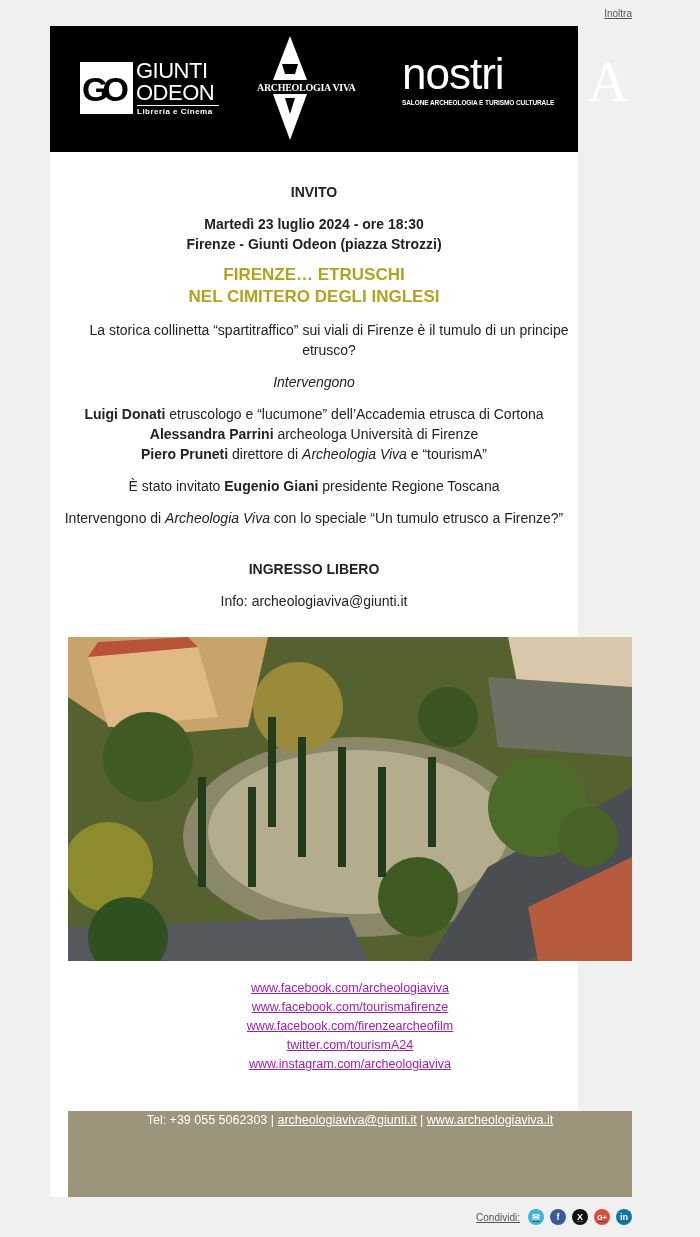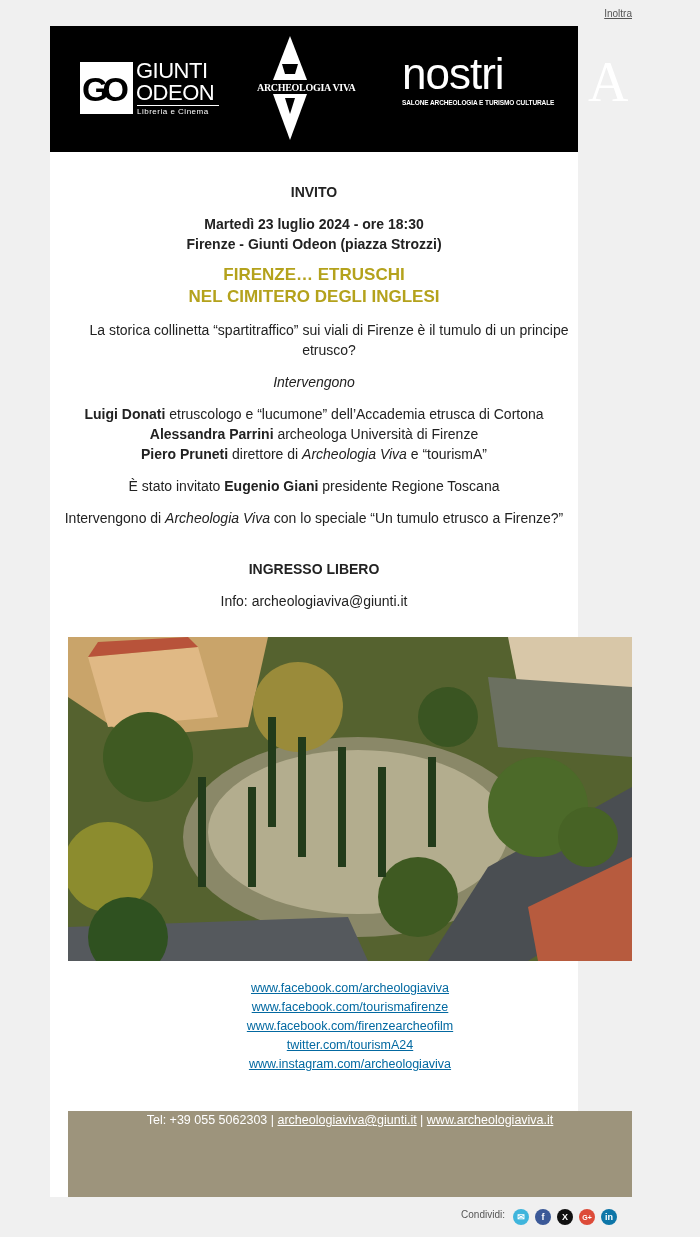--- a/index.html
+++ b/index.html
@@ -5,37 +5,37 @@
   html, body { margin:0; padding:0; }
   body { width:700px; height:1237px; background:#f0f0f0; font-family:"Liberation Sans", sans-serif; color:#222; position:relative; overflow:hidden; }
   .topbar { height:26px; position:relative;padding-left:44px; }
   .topbar a { position:absolute; right:68px; top:8px; font-size:10px; color:#555; text-decoration:underline; }
   .container { position:absolute; left:50px; top:26px; width:528px; background:#fff; height:1171px; }
   .header { height:126px; background:#000; position:relative; }
   .logo-giunti { position:absolute; left:30px; top:36px; width:142px; height:54px; }
   .go-box { position:absolute; left:0; top:0; width:53px; height:52px; background:#fff; }
   .go-box span { position:absolute; left:2px; top:8px; font-size:34px; font-weight:bold; color:#000; letter-spacing:-6px; font-family:"Liberation Sans", sans-serif; }
   .giunti-text { position:absolute; left:56px; top:-2px; color:#fff; font-size:22px; line-height:22px; letter-spacing:-0.5px; }
-  .giunti-sub { position:absolute; left:57px; top:43px; color:#fff; font-size:8px; border-top:1px solid #fff; padding-top:1px; width:82px; letter-spacing:0.5px; }
+  .giunti-sub { position:absolute; left:57px; top:43px; color:#fff; font-size:8px; border-top:1px solid #fff; padding-top:1px; width:82px; letter-spacing:0.5px;font-weight:bold; }
   .logo-av { position:absolute; left:205px; top:10px; width:110px; height:106px; }
   .logo-av .av-text { position:absolute; left:2px; top:46px; color:#fff; font-family:"Liberation Serif", serif; font-size:10px; font-weight:bold; white-space:nowrap; letter-spacing:-0.3px; }
   .logo-tourism { position:absolute; left:352px; top:30px; width:232px; height:60px; }
   .tourism-word { position:absolute; left:0; top:-4px; color:#fff; font-size:44px; line-height:44px; letter-spacing:-1px; }
   .tourism-A { position:absolute; left:186px; top:-2px; color:#fff; font-family:"Liberation Serif", serif; font-size:56px; line-height:56px; }
   .tourism-sub { position:absolute; left:0; top:43px; color:#fff; font-size:6.5px; font-weight:bold; white-space:nowrap; letter-spacing:-0.1px; }
   .content { text-align:center; font-size:14px; }
   .p { margin:0; line-height:20px; }
   .bold { font-weight:bold; }
   .title { color:#b4a21c; font-weight:bold; font-size:17px; line-height:22px; }
   .photo { position:absolute; left:18px; top:611px; width:564px; height:324px; overflow:hidden; background:#4d5a2a; }
   .social { position:absolute; left:0; top:953px; width:600px; text-align:center; font-size:12.5px; line-height:19px; }
-  .social a { color:#0369a1; text-decoration:underline; display:block; }
+  .social a { color:#a21caf; text-decoration:underline; display:block; }
   .footer { position:absolute; left:18px; top:1085px; width:564px; height:86px; background:#9d947c; color:#fff; text-align:center; font-size:12.5px; line-height:19px; }
   .footer a { color:#fff; text-decoration:underline; }
-  .share { position:absolute; right:83px; top:1209px; display:flex; gap:6px; font-size:10px; color:#555; }
+  .share { position:absolute; right:68px; top:1209px; display:flex; align-items:center; gap:6px; font-size:10px; color:#555;text-decoration:underline; }
   .share .ic { width:16px; height:16px; border-radius:50%; color:#fff; font-size:9px; font-weight:bold; display:flex; align-items:center; justify-content:center; }
 </style>
 </head>
 <body>
 
 <div class="topbar">
   <a href="#">Inoltra</a>
 </div>
 
 <div class="container">

